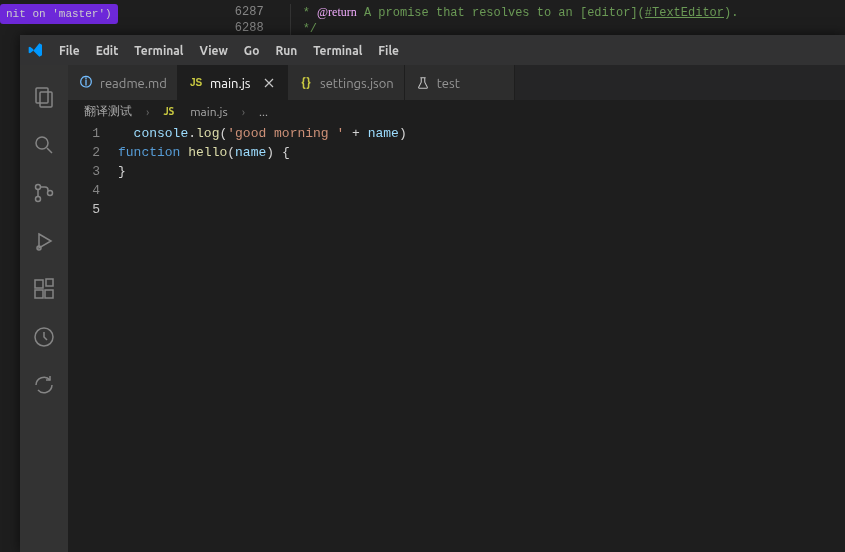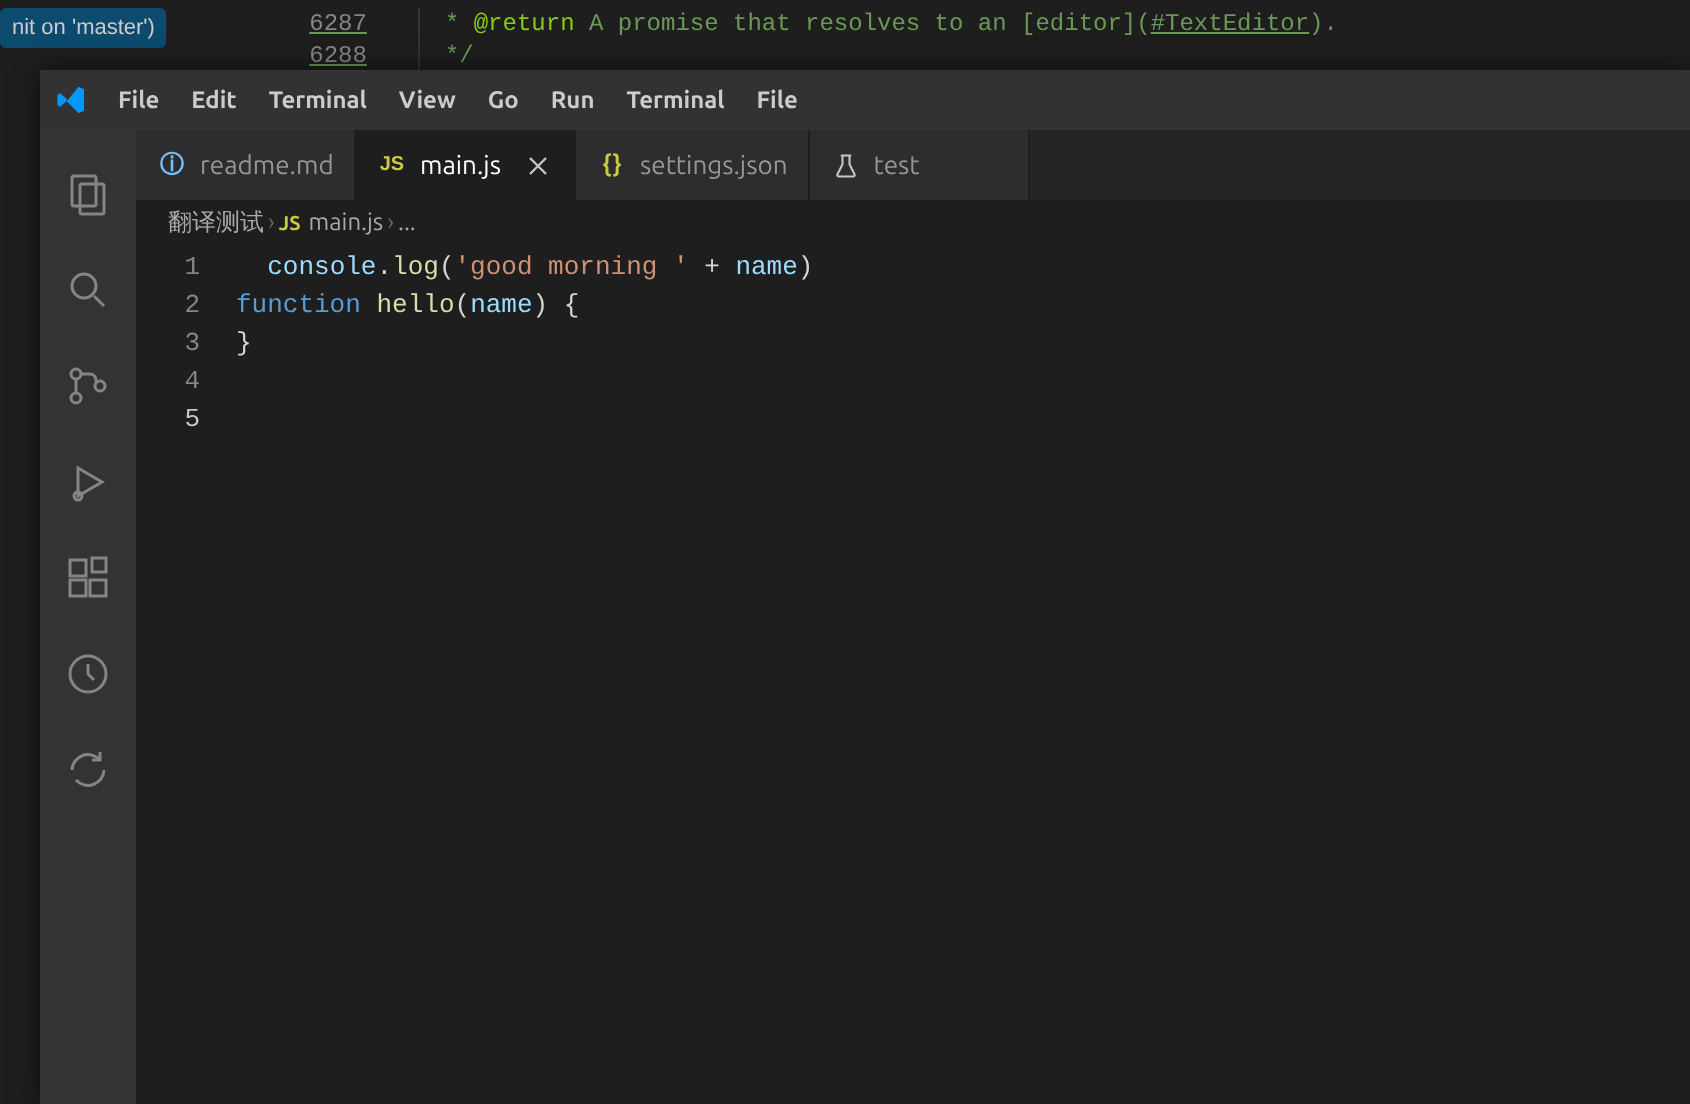--- a/index.html
+++ b/index.html
@@ -23,52 +23,51 @@
   height: 35px;
   background: #1e1e1e;
   font-family: Consolas, "Courier New", monospace;
   font-size: 12px;
   color: #6a9955;
   display: flex;
   align-items: flex-start;
   padding-top: 4px;
 }
 .bg-left-badge {
-  background: #0c4a6e;
+  background: #6d28d9;
   color: #ccc;
   padding: 2px 6px;
   border-radius: 3px;
   font-size: 11px;
   margin-left: 0;
-  font-family: Liberation Sans, sans-serif;
+  font-family: Liberation Mono, monospace;
   height: 20px;
   display: flex;
   align-items: center;
 }
 .bg-gutter {
   color: #858585;
   width: 50px;
   text-align: right;
   padding-right: 14px;
   line-height: 16px;
 }
 .bg-gutter-col {
-  margin-left: 64px;
-  text-decoration: underline;
+  margin-left: 110px;
 }
 .bg-divider {
   width: 1px;
   background: #333;
   height: 35px;
   margin: 0 12px;
 }
 .bg-code-lines {
   line-height: 16px;
 }
-.bg-tag { color: #84cc16; }
+.bg-tag { color: #f0abfc; font-family: Liberation Serif, serif; }
 .bg-text { color: #6a9955; }
 .bg-link { color: #6a9955; text-decoration: underline; }
 
 
 .vscode-window {
   position: absolute;
   top: 35px;
   left: 20px;
   right: 0;
   bottom: 0;
@@ -178,21 +177,21 @@
 
 
 .breadcrumb {
   height: 22px;
   background: #1e1e1e;
   display: flex;
   align-items: center;
   padding-left: 16px;
   font-size: 12px;
   color: #a9a9a9;
-  gap: 2px;
+  gap: 14px;
 }
 .bc-sep { color: #666; }
 .bc-icon-js { color: #cbcb41; font-size: 10px; font-weight: bold; margin-right: 2px; }
 
 
 .code-editor {
   flex: 1;
   display: flex;
   font-family: Consolas, "Courier New", monospace;
   font-size: 13px;

